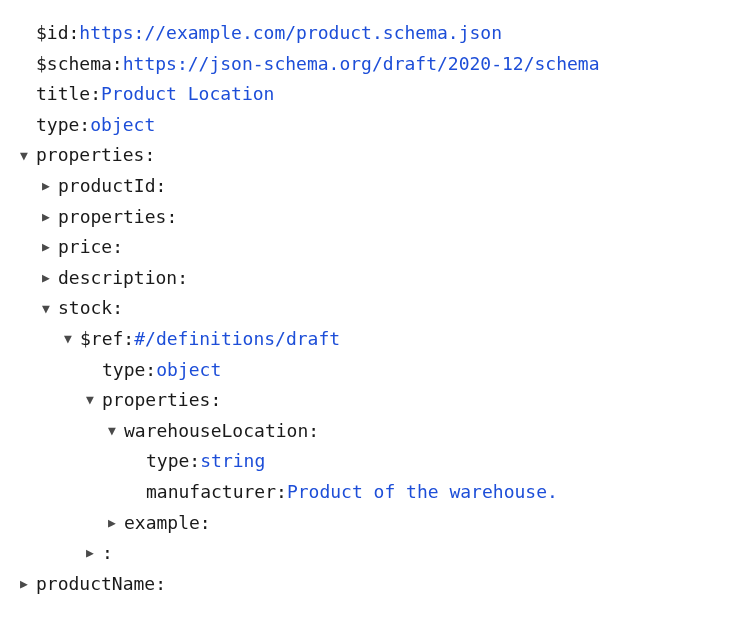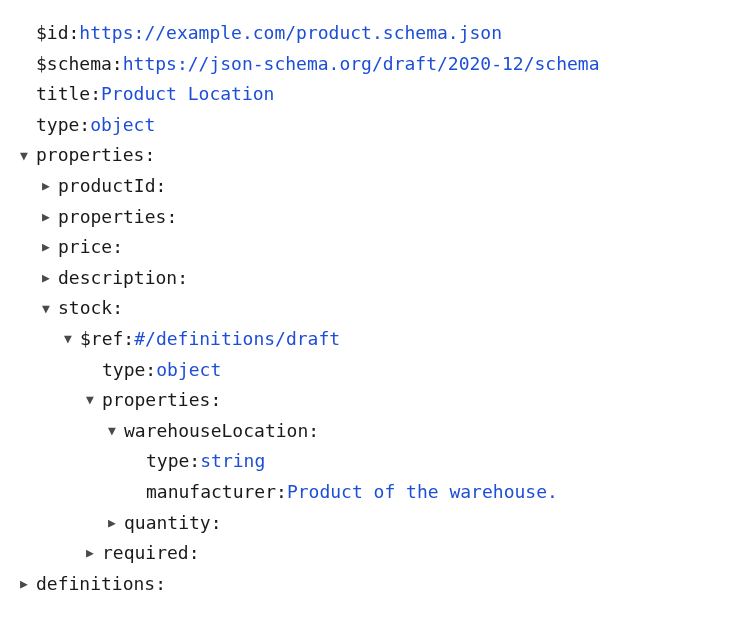--- a/index.html
+++ b/index.html
@@ -139,26 +139,25 @@
       <span class="val">string</span>
     </div>
     <div class="row indent-5">
       <span class="no-toggle"></span>
       <span class="key">manufacturer</span>
       <span class="sep">: </span>
       <span class="val">Product of the warehouse.</span>
     </div>
     <div class="row indent-4">
       <span class="toggle">▶</span>
-      <span class="key">quantity</span>
+      <span class="key">example</span>
       <span class="sep">: </span>
     </div>
     <div class="row indent-3">
       <span class="toggle">▶</span>
-      <span class="key">required</span>
       <span class="sep">: </span>
     </div>
     <div class="row indent-0">
       <span class="toggle">▶</span>
-      <span class="key">definitions</span>
+      <span class="key">productName</span>
       <span class="sep">: </span>
     </div>
   </div>
 
 </body></html>

